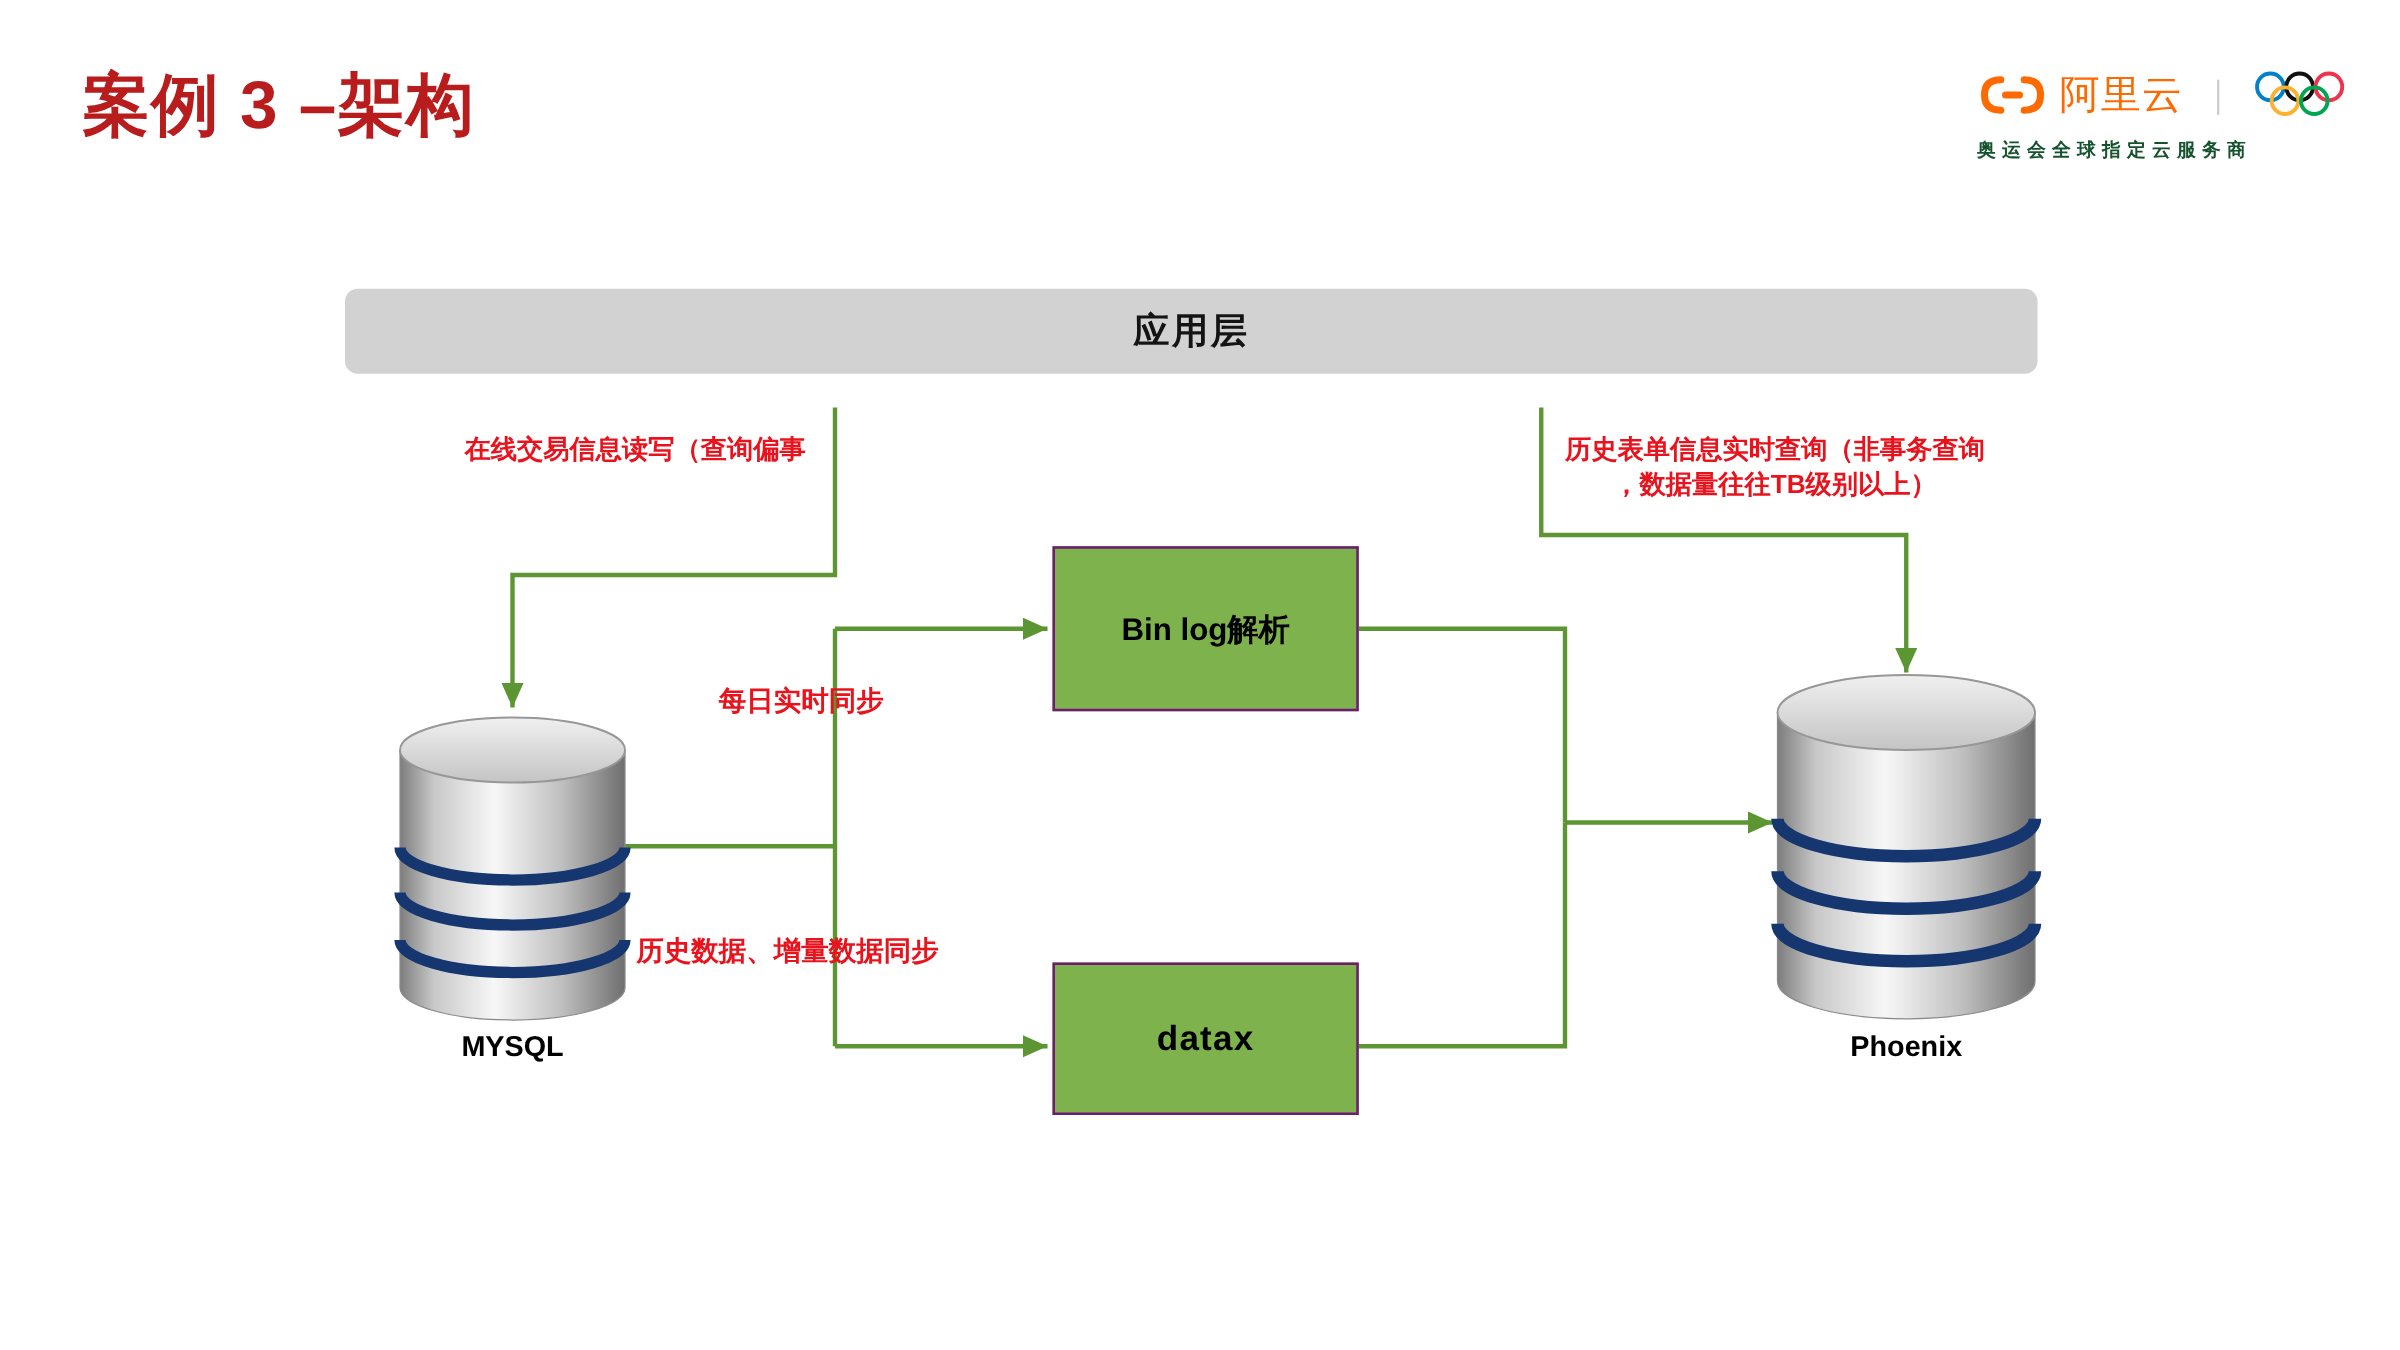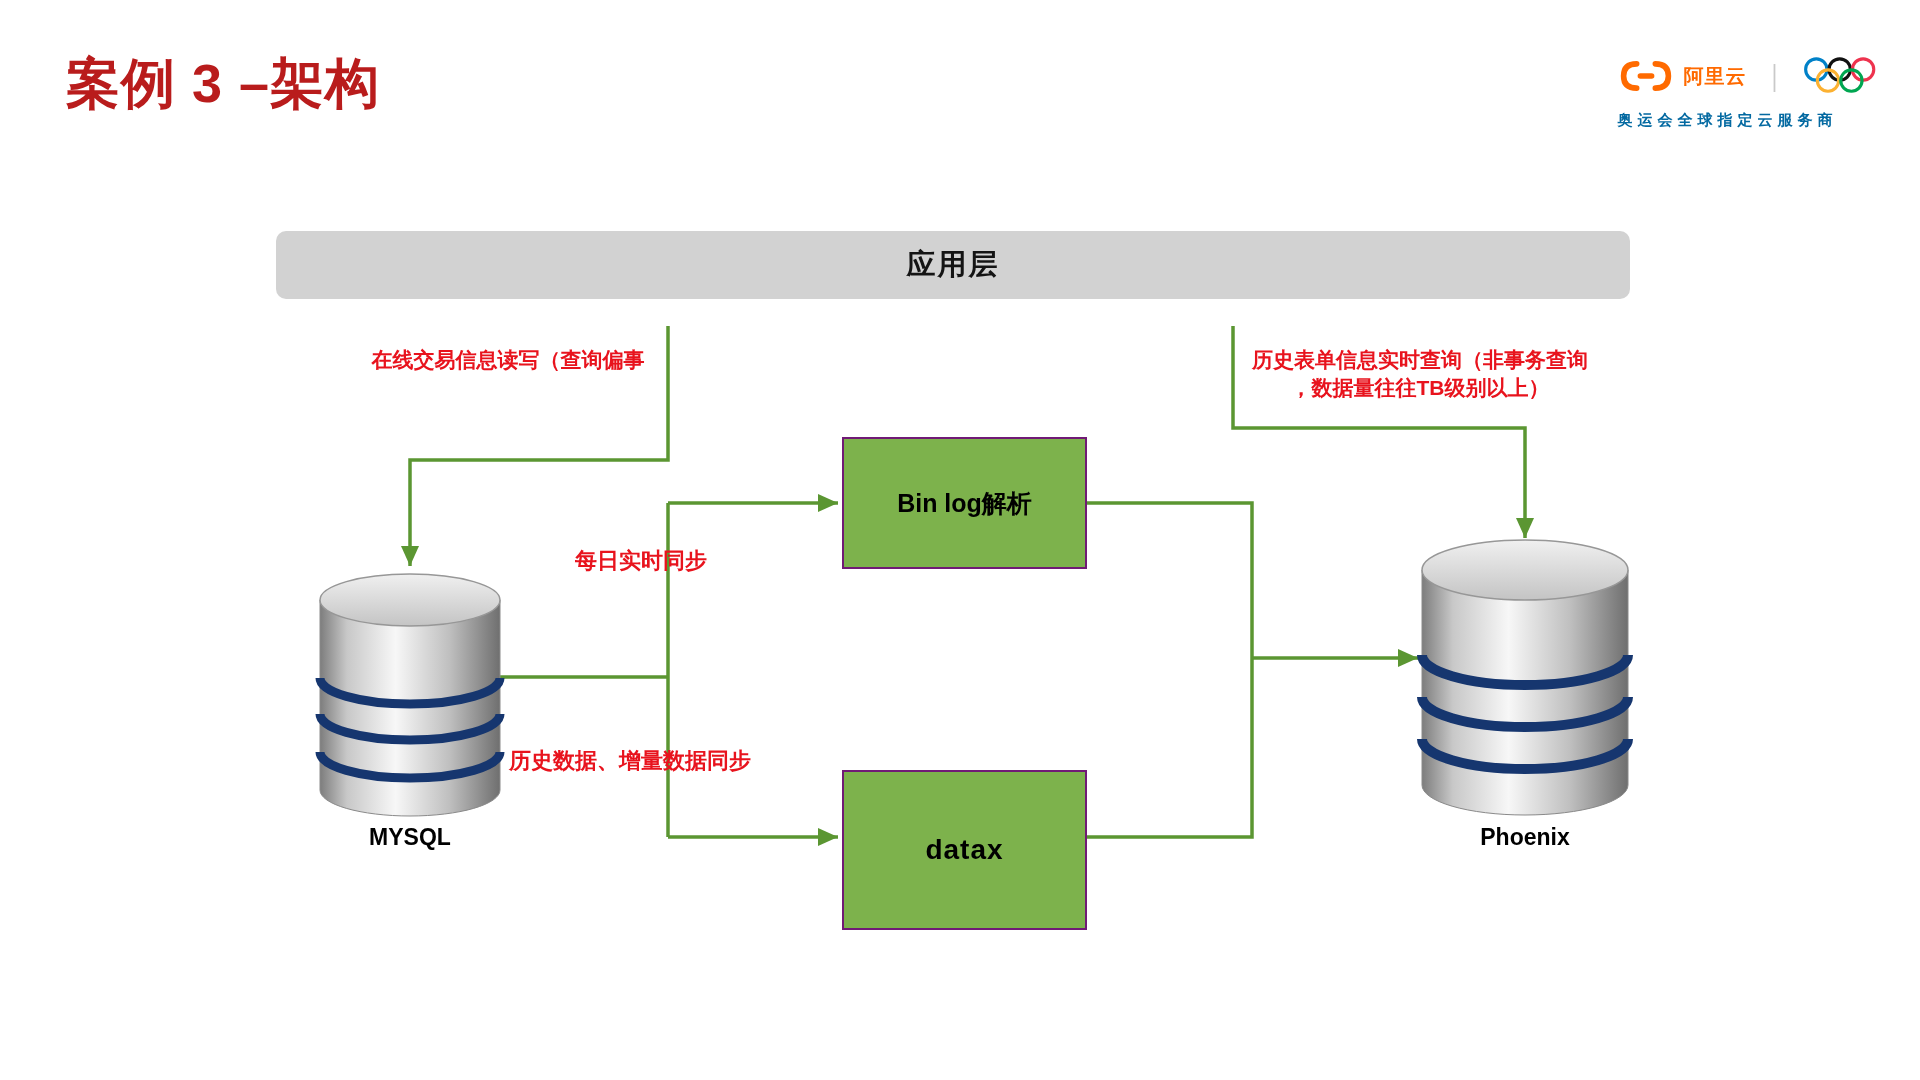--- a/index.html
+++ b/index.html
@@ -7,43 +7,43 @@
     position:relative;width:1920px;height:1080px;background:#ffffff;overflow:hidden;
     font-family:"Liberation Sans","DejaVu Sans",sans-serif;
   }
   .title{
     position:absolute;left:66px;top:48px;font-size:54px;font-weight:bold;color:#b91c1c;
     letter-spacing:1px;
   }
   
   .brand{position:absolute;top:54px;right:40px;display:flex;flex-direction:column;align-items:flex-start;}
   .brand-row{display:flex;align-items:center;gap:10px;}
-  .brand-name{color:#ff6a00;font-size:20px;font-weight:bold;letter-spacing:1px;text-align:center;}
+  .brand-name{color:#ff6a00;font-size:32px;font-weight:normal;letter-spacing:1px;text-align:center;}
   .brand-divider{color:#c9c9c9;font-size:28px;font-weight:normal;margin:0 4px;}
-  .tagline{margin-top:13px;font-size:15px;font-weight:bold;letter-spacing:5px;color:#0369a1;white-space:nowrap;}
+  .tagline{margin-top:13px;font-size:15px;font-weight:bold;letter-spacing:5px;color:#14532d;white-space:nowrap;}
   
   .app-bar{
     position:absolute;left:276px;top:231px;width:1354px;height:68px;
     background:#d2d2d2;border-radius:10px;display:flex;align-items:center;justify-content:center;
   }
   .app-bar span{font-size:29px;font-weight:bold;color:#141414;letter-spacing:2px;}
   
   .note{position:absolute;color:#e8131d;font-weight:bold;font-size:21px;line-height:28px;text-align:center;}
   .note-left{left:330px;top:346px;width:356px;}
   .note-right{left:1200px;top:346px;width:440px;}
   .edge-label{position:absolute;color:#e8131d;font-weight:bold;font-size:22px;white-space:nowrap;}
   .edge-label-daily{left:575px;top:546px;text-align:center;}
   .edge-label-history{left:509px;top:746px;}
   
   .gbox{
     position:absolute;background:#7db24c;border:2px solid #701a75;box-sizing:border-box;
     display:flex;align-items:center;justify-content:center;font-weight:bold;color:#000;
   }
   .gbox-binlog{left:842px;top:437px;width:245px;height:132px;font-size:25px;}
-  .gbox-datax{left:842px;top:770px;width:245px;height:160px;font-size:28px;letter-spacing:1px;}
+  .gbox-datax{left:842px;top:770px;width:245px;height:122px;font-size:28px;letter-spacing:1px;}
   
   .db-label{position:absolute;font-weight:bold;font-size:23px;color:#000;text-align:center;}
   .db-label-mysql{left:330px;top:824px;width:160px;}
   .db-label-phoenix{left:1432px;top:824px;width:186px;}
   .overlay{position:absolute;left:0;top:0;}
   .cyl{position:absolute;}
   .cyl-mysql{left:310px;top:560px;}
   .cyl-phoenix{left:1410px;top:525px;}
 </style>
 </head>

